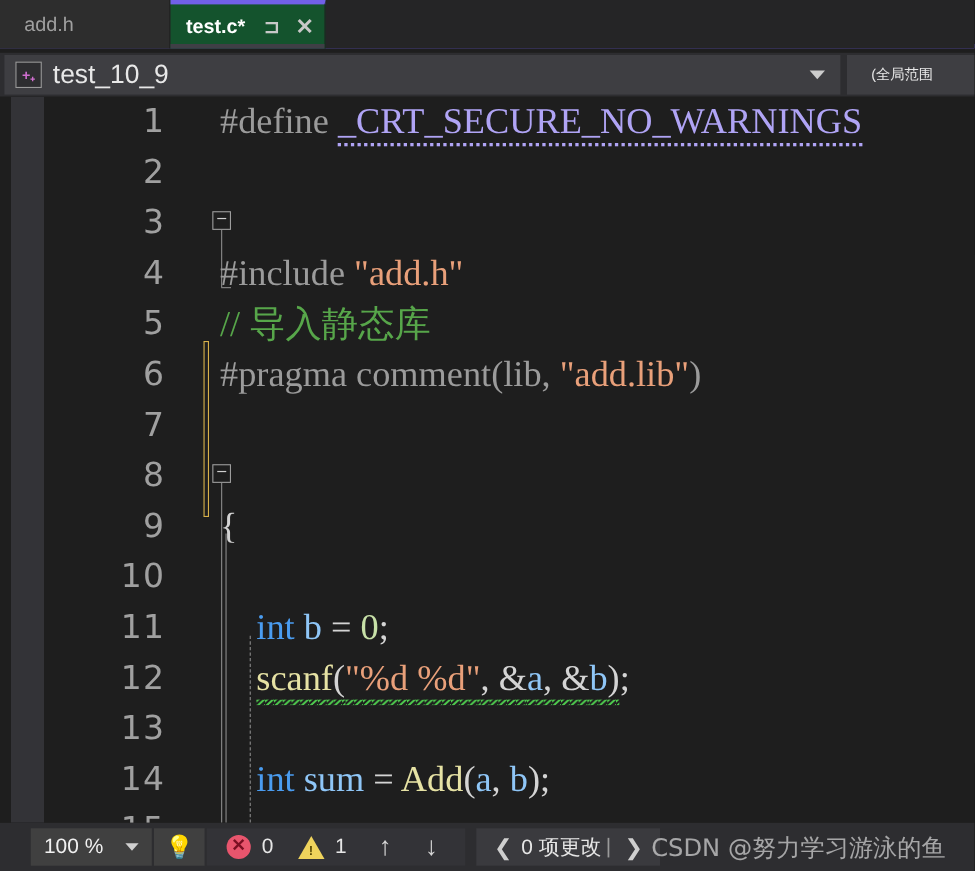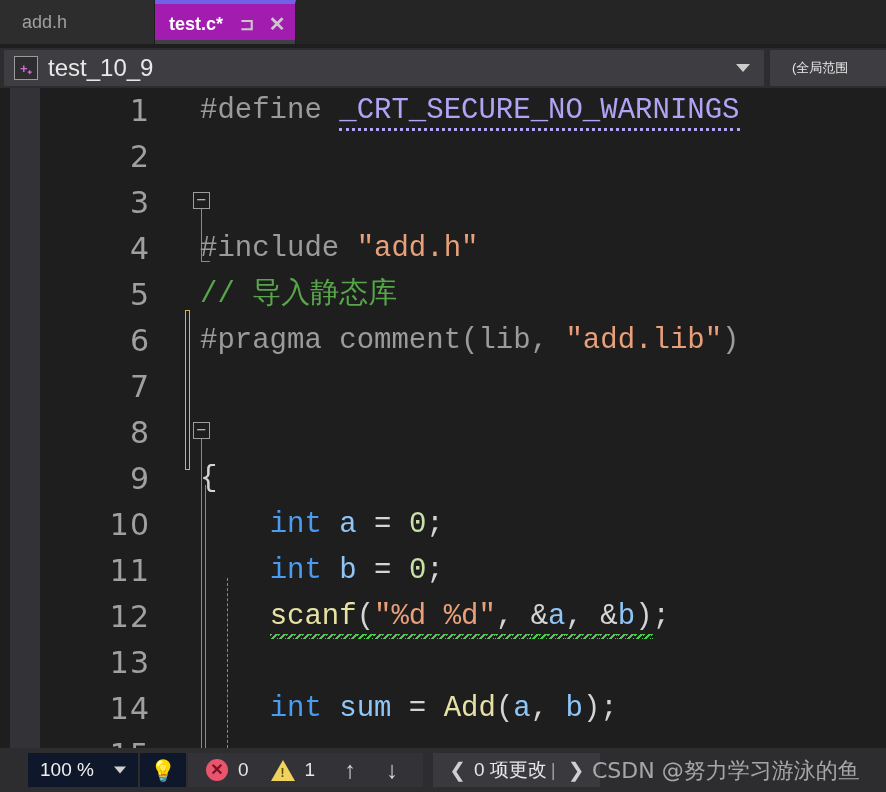--- a/index.html
+++ b/index.html
@@ -22,21 +22,21 @@
     height: 44px; padding: 0 12px;
     font-size: 18px;
     position: relative;
     border-right: 1px solid #1e1e1e;
   }
   .tab.inactive {
     background: #2d2d2d; color: #a0a0a0;
     min-width: 155px; padding-left: 22px;
   }
   .tab.active {
-    background: #a21caf; color: #ffffff; font-weight: bold;
+    background: #14532d; color: #ffffff; font-weight: bold;
     border-top: 4px solid #7160e8;
     padding-left: 14px; padding-right: 8px;
   }
   .tab-title { white-space: nowrap; }
   .tab-icon {
     margin-left: 14px; color: #c8c8c8; font-size: 17px;
     display: inline-flex; align-items: center; justify-content: center;
     width: 20px; height: 22px;
   }
   .tab-icon.close { font-size: 20px; margin-left: 10px; }
@@ -104,22 +104,22 @@
   }
   .lineno {
     position: absolute; left: 0; top: 0; width: 110px;
     text-align: right;
     color: #a0a0a0; font-size: 30px;
     font-family: "DejaVu Sans", sans-serif;
     letter-spacing: 1px;
   }
   .codetext {
     position: absolute; left: 160px; top: 0;
-    font-family: Liberation Mono, monospace;
-    font-size: 29px;
+    font-family: Liberation Serif, serif;
+    font-size: 33px;
     color: #d4d4d4;
     white-space: pre;
   }
   
   .t-pp    { color: #9b9b9b; }
   .t-macro { color: #b0a4f5; }
   .t-str   { color: #e9a07a; }
   .t-cmt   { color: #57a64a; }
   .t-kw    { color: #4a9cf0; }
   .t-fn    { color: #e6e2a4; }
@@ -165,21 +165,21 @@
   }
 
   
   .statusbar {
     position: absolute; left: 0; top: 748px; width: 886px; height: 44px;
     background: #2d2d30;
     display: flex; align-items: center;
   }
   .sb-cell {
     display: flex; align-items: center; height: 34px;
-    background: #0f172a; margin-left: 2px;
+    background: #404040; margin-left: 2px;
   }
   .sb-zoom {
     width: 110px; padding-left: 12px; margin-left: 28px;
     color: #f0f0f0; font-size: 19px; position: relative;
   }
   .sb-zoom-caret {
     position: absolute; right: 12px; top: 50%; transform: translateY(-50%);
     width: 0; height: 0;
     border-left: 6px solid transparent; border-right: 6px solid transparent;
     border-top: 7px solid #d0d0d0;
@@ -280,21 +280,21 @@
       <div id="code-rows">
           <div class="row"><div class="lineno">1</div><div class="codetext"><span class="t-pp">#define </span><span class="t-macro squig-macro">_CRT_SECURE_NO_WARNINGS</span></div></div>
           <div class="row"><div class="lineno">2</div><div class="codetext"></div></div>
           <div class="row"><div class="lineno">3</div></div>
           <div class="row"><div class="lineno">4</div><div class="codetext"><span class="t-pp">#include </span><span class="t-str">"add.h"</span></div></div>
           <div class="row"><div class="lineno">5</div><div class="codetext"><span class="t-cmt">// 导入静态库</span></div></div>
           <div class="row"><div class="lineno">6</div><div class="codetext"><span class="t-pp">#pragma comment(lib, </span><span class="t-str">"add.lib"</span><span class="t-pp">)</span></div></div>
           <div class="row"><div class="lineno">7</div><div class="codetext"></div></div>
           <div class="row"><div class="lineno">8</div></div>
           <div class="row"><div class="lineno">9</div><div class="codetext"><span class="t-plain">{</span></div></div>
-          <div class="row"><div class="lineno">10</div><div class="codetext"><span class="t-plain">    </span><span class="t-kw">int </span><span class="t-var">a</span><span class="t-plain"> = </span><span class="t-num">0</span><span class="t-plain">;</span></div></div>
+          <div class="row"><div class="lineno">10</div></div>
           <div class="row"><div class="lineno">11</div><div class="codetext"><span class="t-plain">    </span><span class="t-kw">int </span><span class="t-var">b</span><span class="t-plain"> = </span><span class="t-num">0</span><span class="t-plain">;</span></div></div>
           <div class="row"><div class="lineno">12</div><div class="codetext"><span class="t-plain">    </span><span class="t-fn squig-green">scanf</span><span class="t-plain squig-green">(</span><span class="t-str squig-green">"%d %d"</span><span class="t-plain squig-green">, </span><span class="t-plain squig-green">&amp;</span><span class="t-var squig-green">a</span><span class="t-plain squig-green">, </span><span class="t-plain squig-green">&amp;</span><span class="t-var squig-green">b</span><span class="t-plain squig-green">)</span><span class="t-plain">;</span></div></div>
           <div class="row"><div class="lineno">13</div><div class="codetext"></div></div>
           <div class="row"><div class="lineno">14</div><div class="codetext"><span class="t-plain">    </span><span class="t-kw">int </span><span class="t-var">sum</span><span class="t-plain"> = </span><span class="t-fn">Add</span><span class="t-plain">(</span><span class="t-var">a</span><span class="t-plain">, </span><span class="t-var">b</span><span class="t-plain">)</span><span class="t-plain">;</span></div></div>
           <div class="row"><div class="lineno">15</div><div class="codetext"></div></div>
         </div>
     </div>
   </div>
 
   <div class="statusbar">

